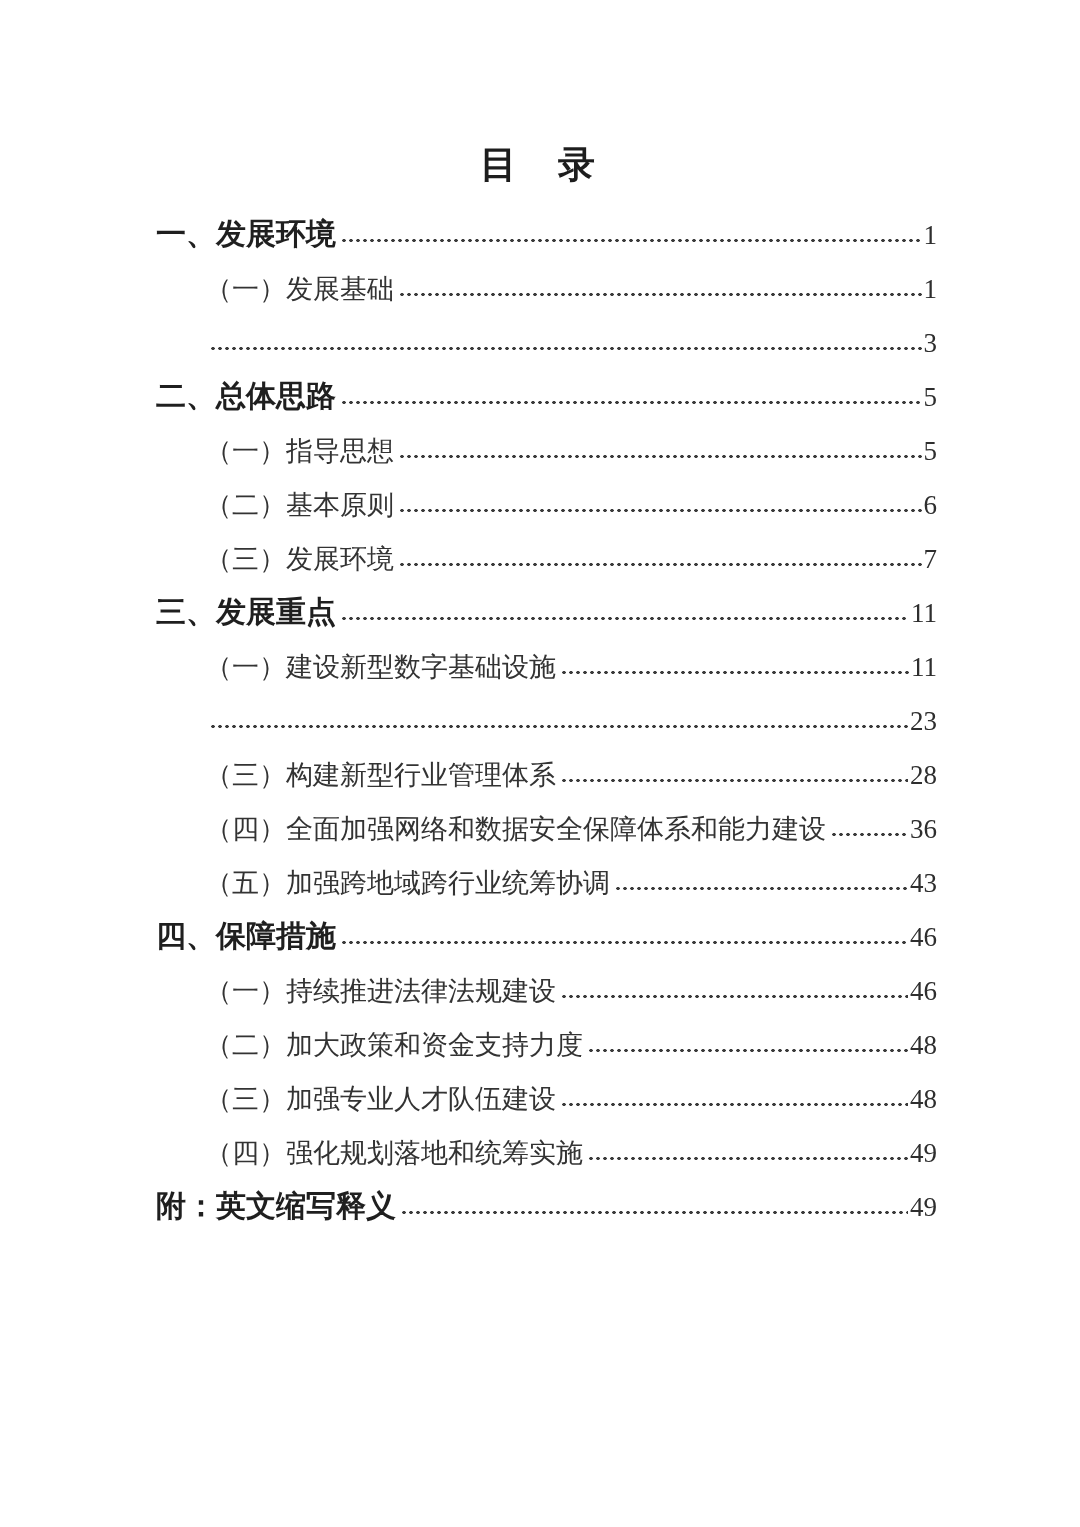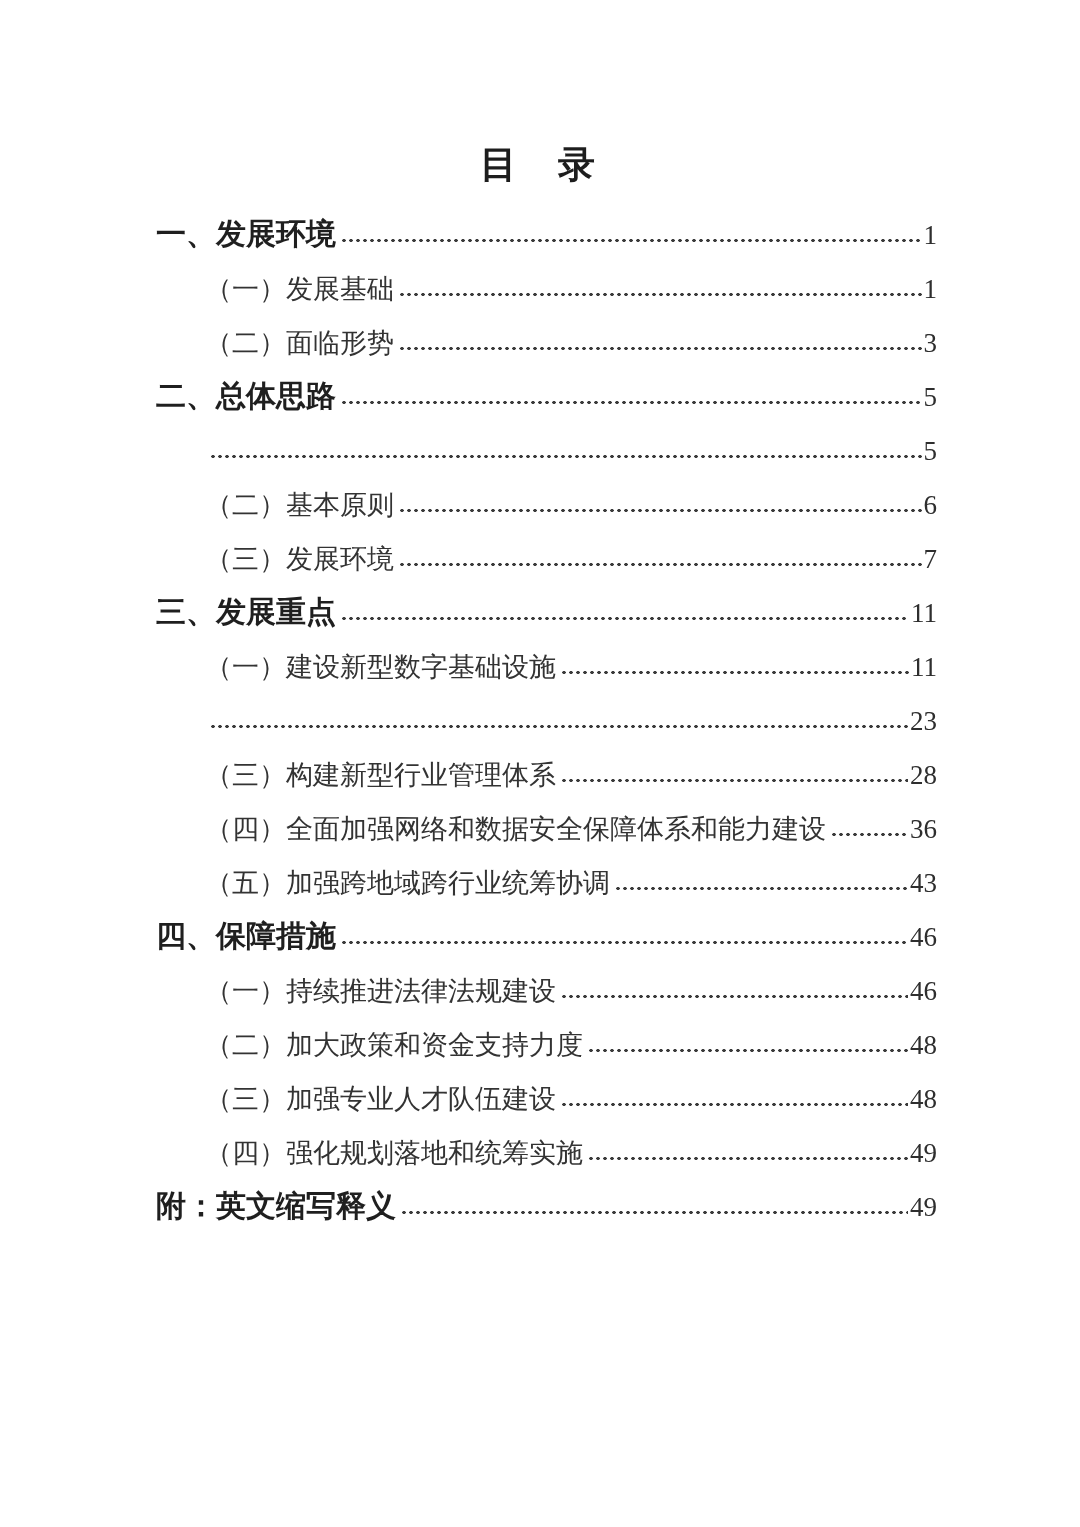--- a/index.html
+++ b/index.html
@@ -94,32 +94,32 @@
       <span class="toc-page">1</span>
     </div>
 
     <div class="toc-row level-2">
       <span class="toc-label">（一）发展基础</span>
       <span class="toc-leader"></span>
       <span class="toc-page">1</span>
     </div>
 
     <div class="toc-row level-2">
-      <span class="toc-label">（二）面临形势</span>
       <span class="toc-leader"></span>
       <span class="toc-page">3</span>
     </div>
 
     <div class="toc-row level-1">
       <span class="toc-label">二、总体思路</span>
       <span class="toc-leader"></span>
       <span class="toc-page">5</span>
     </div>
 
     <div class="toc-row level-2">
+      <span class="toc-label">（一）指导思想</span>
       <span class="toc-leader"></span>
       <span class="toc-page">5</span>
     </div>
 
     <div class="toc-row level-2">
       <span class="toc-label">（二）基本原则</span>
       <span class="toc-leader"></span>
       <span class="toc-page">6</span>
     </div>
 

